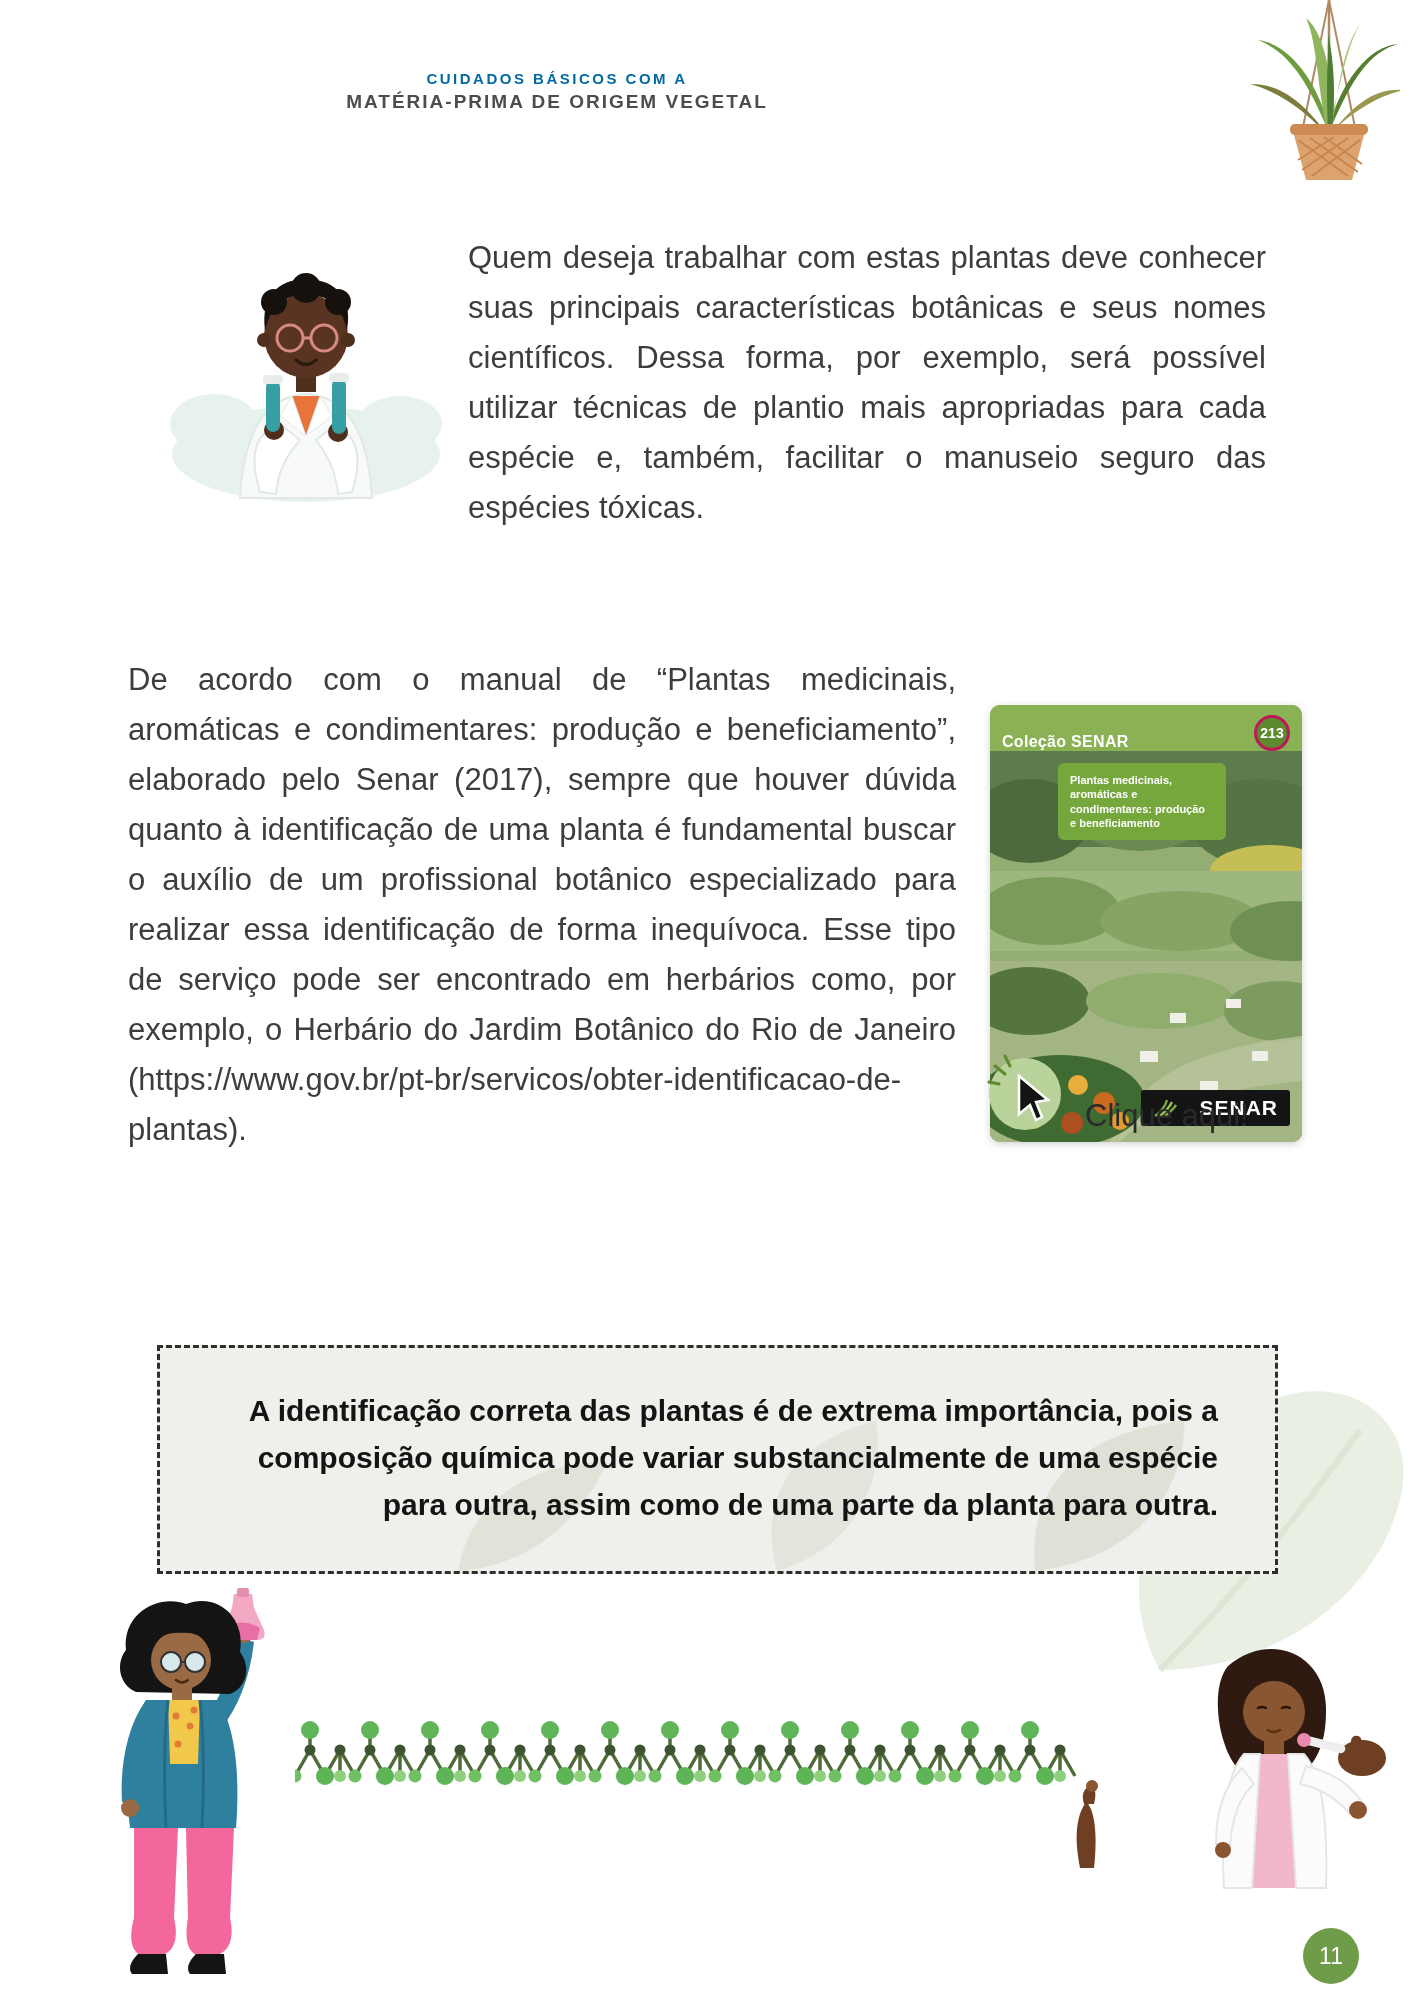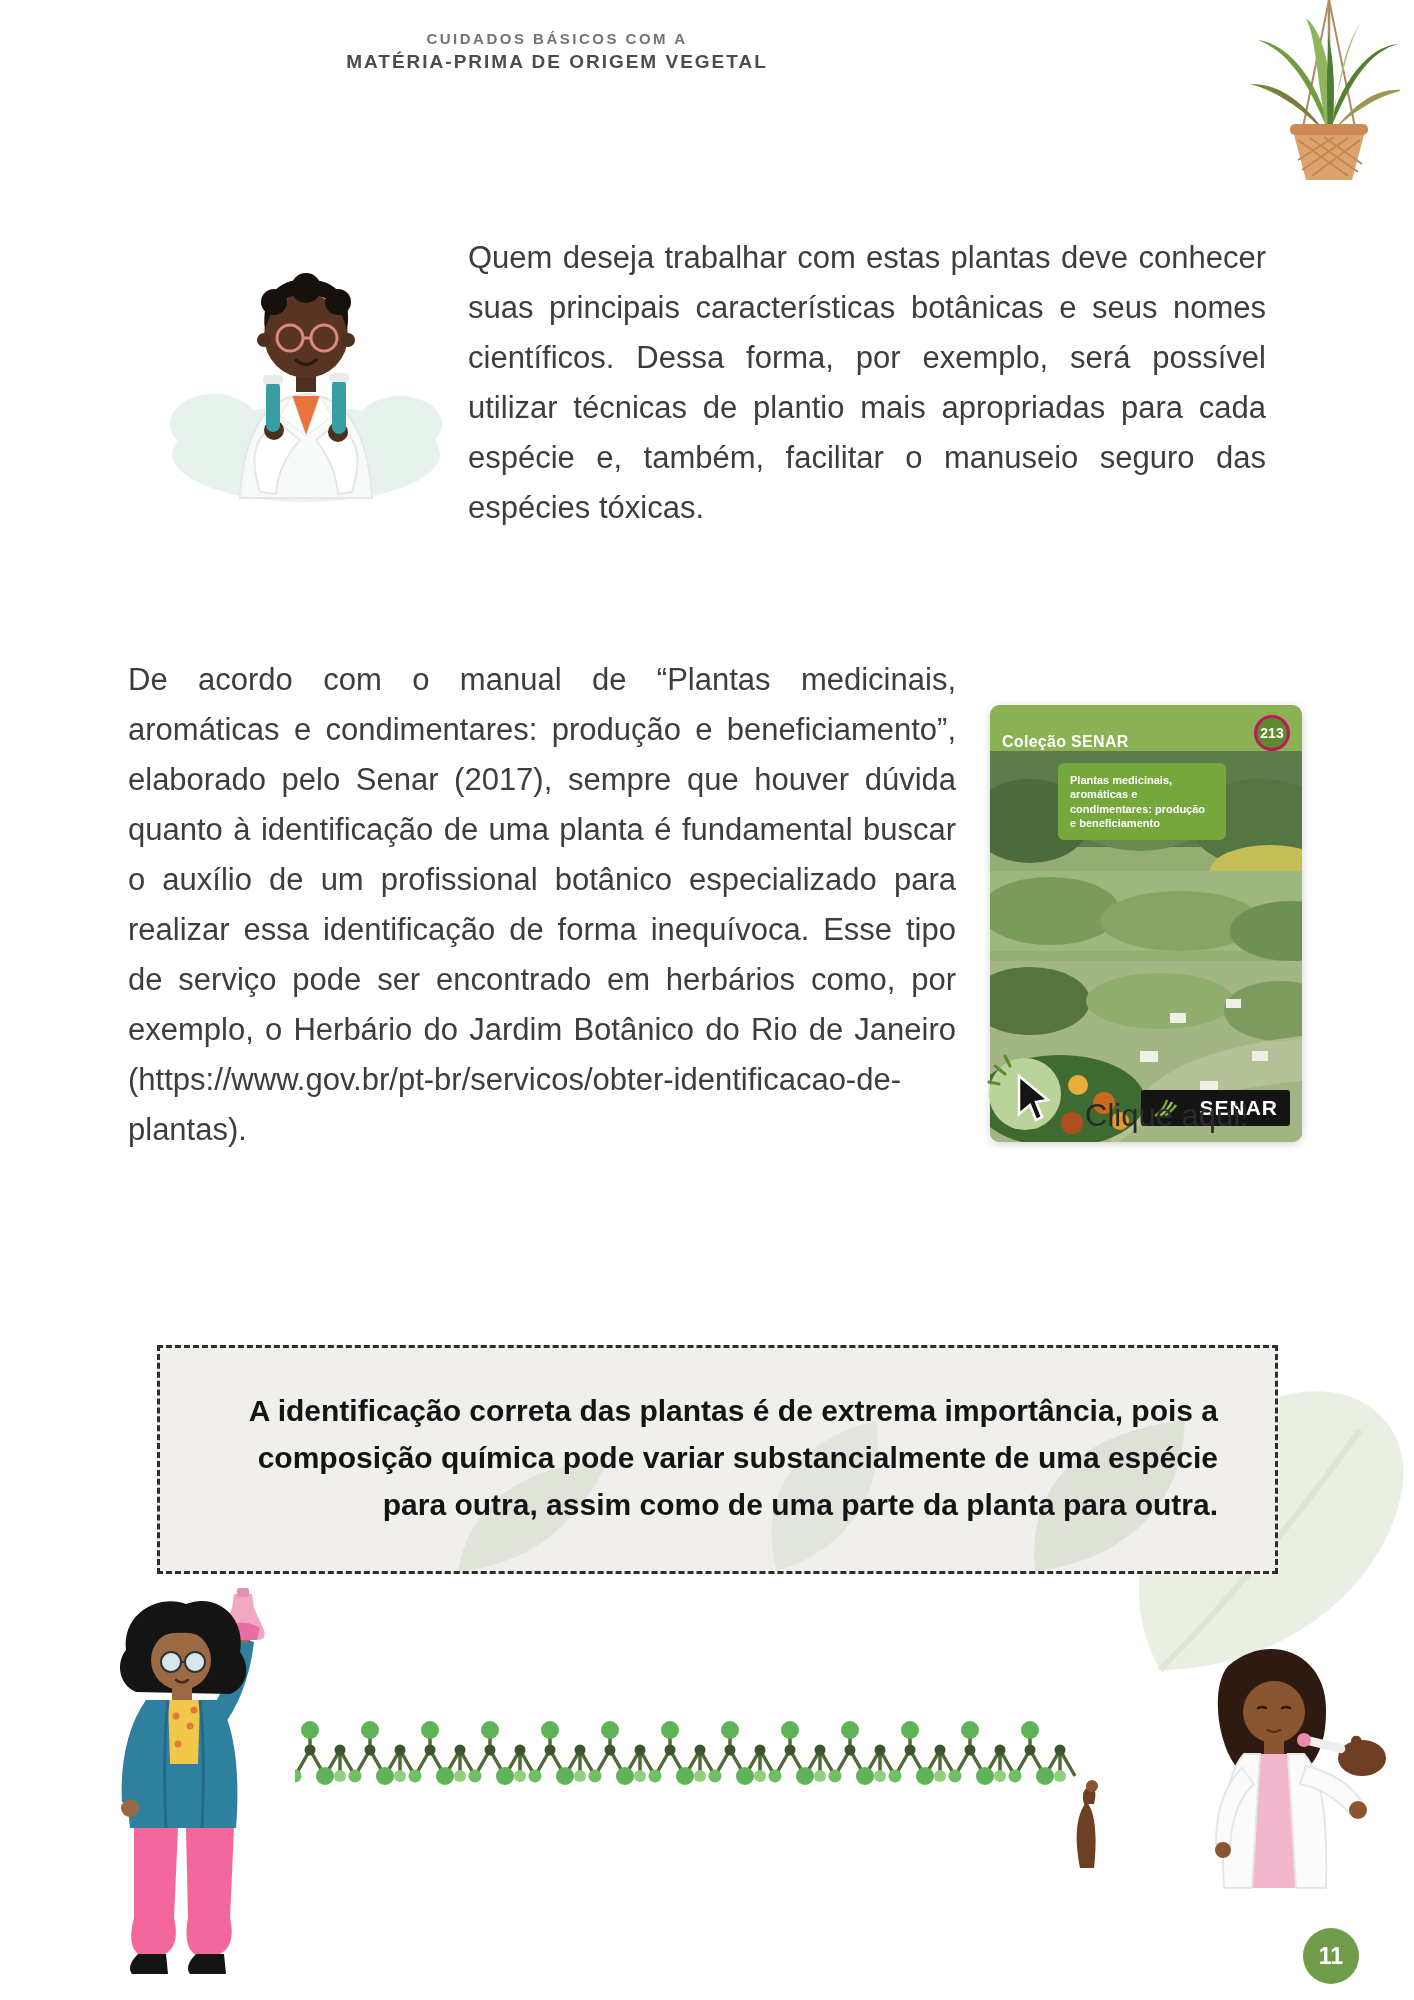--- a/index.html
+++ b/index.html
@@ -3,21 +3,21 @@
 <meta charset="utf-8">
 <style>
   html,body{margin:0;padding:0;background:#ffffff;}
   .page{
     position:relative;width:1414px;height:2000px;margin:0 auto;
     background:#ffffff;overflow:hidden;
     font-family:"Liberation Sans", sans-serif;color:#3d3d3d;
   }
   
   .header{position:absolute;top:30px;left:0;width:1114px;text-align:center;}
-  .kicker{font-size:15px;font-weight:700;letter-spacing:2.5px;color:#737373;}
+  .kicker{font-size:15px;font-weight:700;letter-spacing:2.5px;color:#0369a1;margin-top:40px;}
   .h-title{font-size:19px;font-weight:800;letter-spacing:2px;color:#4c4c4c;margin-top:4px;}
 
   
   .para{position:absolute;text-align:justify;font-size:31px;line-height:50px;color:#3d3d3d;margin:0;}
   .para-intro{left:468px;top:233px;width:798px;}
   .para-manual{left:128px;top:655px;width:828px;}
 
   
   .illus{position:absolute;}
   .illus svg{display:block;}
@@ -46,21 +46,21 @@
   
   .leaf-bg{position:absolute;z-index:0;}
   .callout{position:absolute;left:157px;top:1345px;width:1121px;box-sizing:border-box;
            border:3px dashed #2e2e2e;background:#f1efeb;padding:26px 44px 30px;z-index:1;overflow:hidden;}
   .callout-text{position:relative;margin:13px;text-align:right;font-weight:700;font-size:30px;
                 line-height:47px;color:#141414;z-index:2;}
   .callout-leaves{position:absolute;left:0;top:0;width:100%;height:100%;z-index:1;pointer-events:none;}
 
   
   .page-badge{position:absolute;left:1303px;top:1928px;width:56px;height:56px;border-radius:50%;
-              background:#6f9c49;color:#ffffff;font-weight:700;font-size:23px;display:flex;
+              background:#6f9c49;color:#ffffff;font-weight:400;font-size:23px;display:flex;
               align-items:center;justify-content:center;z-index:4;}
 </style>
 </head>
 <body>
 
 <div class="page">
 
   <div class="leaf-bg" style="left:1120px;top:1380px;">
     <svg width="294" height="300" viewBox="0 0 294 300">
       <path d="M40,290 C-10,200 30,80 150,20 C230,-10 300,40 280,120 C255,220 150,290 40,290 Z" fill="#e9efe3"></path>

